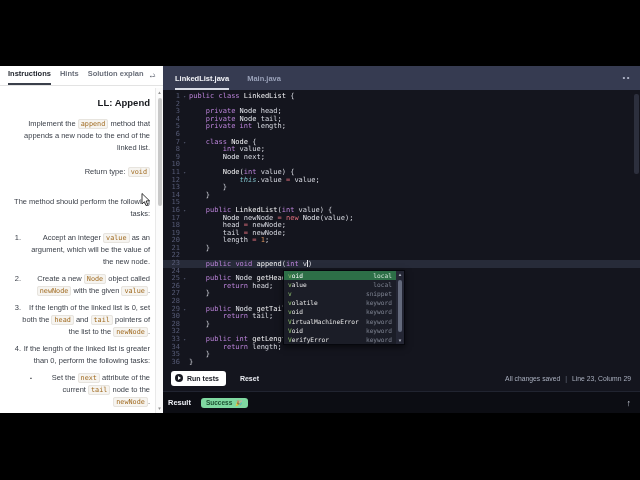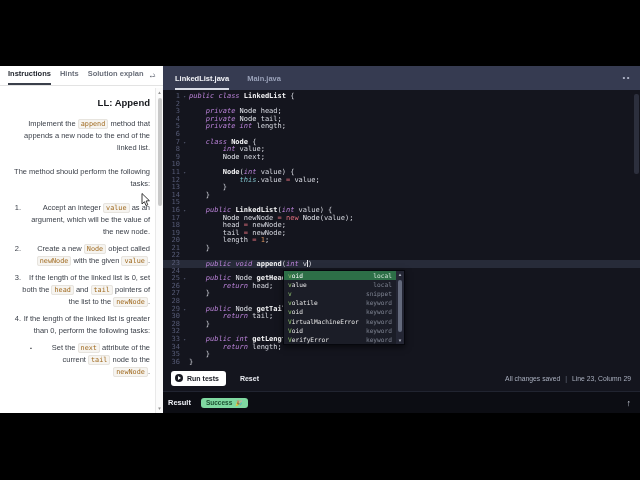--- a/index.html
+++ b/index.html
@@ -43,25 +43,25 @@
   .ed-tab.active{color:#f3f4f8;border-bottom-color:#d9dce6;margin-top:22px;}
   .ed-more{position:absolute;right:9px;top:7px;color:#b4bacc;font-size:8px;letter-spacing:1.5px;cursor:pointer;}
 
   .code-area{position:relative;flex:1;overflow:hidden;padding-top:3px;}
   .cl{display:flex;height:7.6px;font-family:"DejaVu Sans Mono",monospace;font-size:7px;line-height:7.6px;}
   .cl.hl{background:#272b39;}
   .ln{width:17px;flex:none;text-align:right;color:var(--line_number,#565b76);}
   .fold{width:9px;flex:none;text-align:center;font-size:4.5px;color:#4a4f63;line-height:7.6px;}
   .ct{flex:1;white-space:pre;color:var(--code_text,#d8dae2);}
   .ct span{white-space:pre;}
-  .kw{color:var(--keyword,#bd84dc);font-style:italic;}
+  .kw{color:var(--keyword,#bd84dc);}
   .kw2,.op{color:var(--keyword_alt,#de6e7c);}
   .num{color:var(--number,#de9560);}
   .th{color:var(--this_kw,#80c3cc);font-style:italic;}
-  .fn{color:#f4f4f6;font-weight:700;}
+  .fn{color:#f4f4f6;font-weight:400;}
   .ty{color:#e6e8ef;}
   .pl{color:var(--code_text,#d8dae2);}
   .cur{display:inline-block;width:1px;height:6.5px;background:#e9eaee;vertical-align:-1px;}
   .ed-scroll{position:absolute;right:1px;top:4px;width:5px;height:80px;background:#2c2f3d;border-radius:2px;}
 
   
   .ac{position:absolute;left:283px;top:270px;width:122px;height:75px;background:#1b1d27;
       border:1px solid #06070d;box-shadow:0 2px 6px rgba(0,0,0,.6);box-sizing:border-box;z-index:40;}
   .ac-row{display:flex;align-items:center;height:9.1px;padding:0 12px 0 4px;
           font-family:"DejaVu Sans Mono",monospace;font-size:6.2px;cursor:pointer;}
@@ -109,20 +109,21 @@
     <div class="lp-tabs">
       <span class="lp-tab active">Instructions</span>
       <span class="lp-tab">Hints</span>
       <span class="lp-tab">Solution explan</span>
       <span class="lp-chevron">›</span>
       <span class="lp-collapse">←</span>
     </div>
     <div class="lp-content">
       <div class="lp-title">LL: Append</div>
       <p id="intro-para"><span>Implement the </span><span class="chip">append</span><span> method that appends a new node to the end of the linked list.</span></p>
+      <p id="return-line"><span>Return type: </span><span class="chip">void</span></p>
       <p>The method should perform the following tasks:</p>
       <div id="steps">
           <div class="step">
             <span class="step-num">1.</span>
             <span class="step-body"><span>Accept an integer </span><span class="chip">value</span><span> as an argument, which will be the value of the new node.</span></span>
           </div>
           <div class="step">
             <span class="step-num">2.</span>
             <span class="step-body"><span>Create a new </span><span class="chip">Node</span><span> object called </span><span class="chip">newNode</span><span> with the given </span><span class="chip">value</span><span>.</span></span>
           </div>

